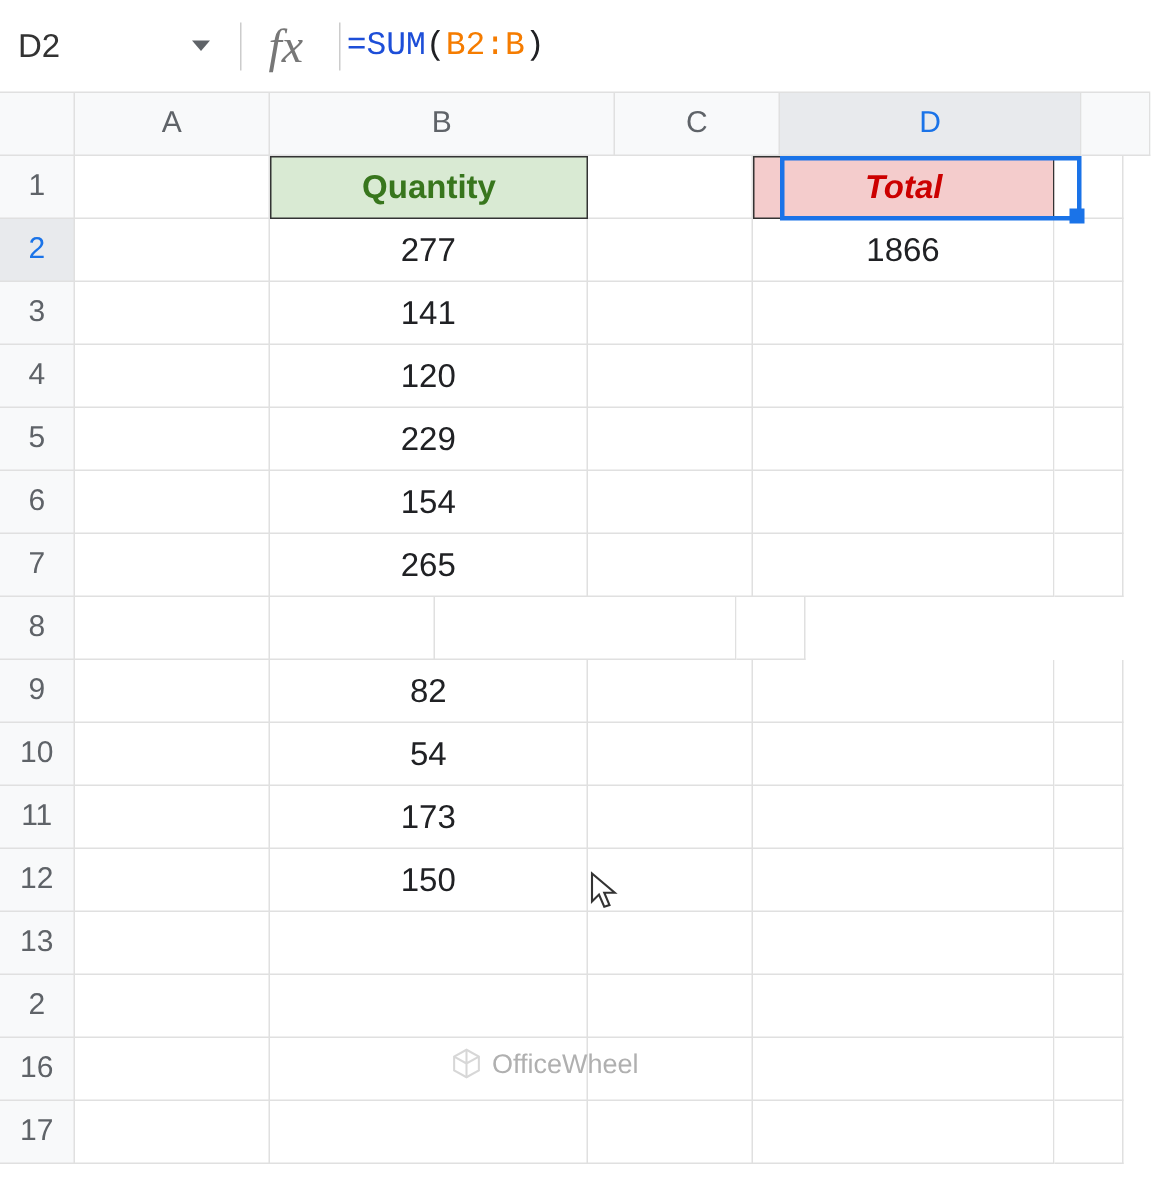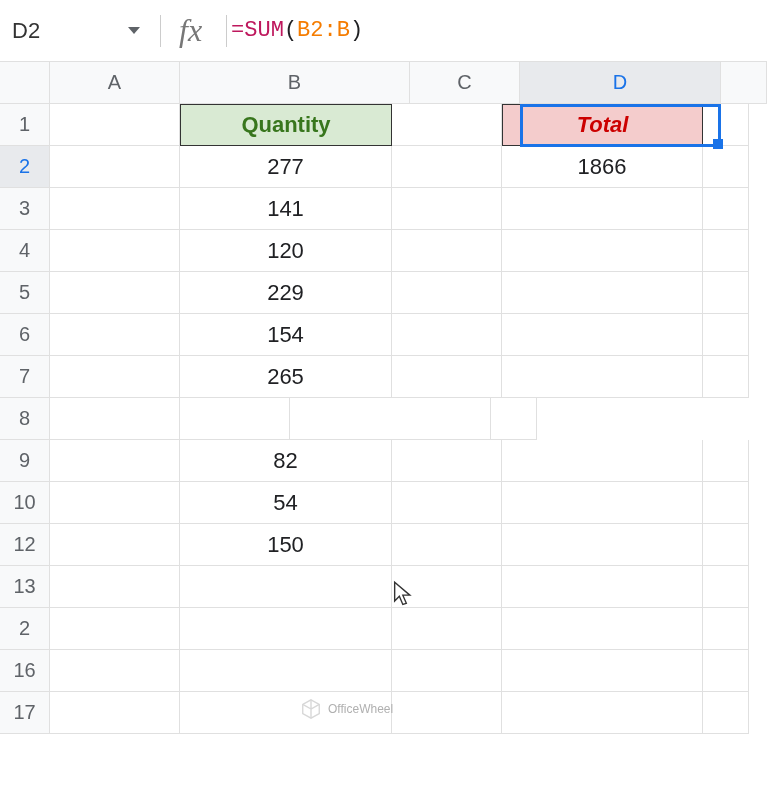--- a/index.html
+++ b/index.html
@@ -50,21 +50,21 @@
     }
     .formula-input {
       font-family: 'Consolas', 'Courier New', monospace;
       font-size: 22px;
       color: #202124;
       flex: 1;
       outline: none;
       border: none;
       padding-left: 4px;
     }
-    .formula-input .fn { color: #be185d; }
+    .formula-input .fn { color: #1d4ed8; }
     .formula-input .paren { color: #202124; }
     .formula-input .range { color: #f57c00; }
 
     .sheet {
       position: relative;
     }
     .col-headers {
       display: flex;
       height: 42px;
     }
@@ -166,21 +166,21 @@
       bottom: -5px;
     }
 
     .watermark {
       position: absolute;
       left: 300px;
       top: 698px;
       display: flex;
       align-items: center;
       color: #b0b0b0;
-      font-size: 12px;
+      font-size: 18px;
       gap: 6px;
     }
     .watermark svg { opacity: 0.5; }
 
     .cursor {
       position: absolute;
       left: 392px;
       top: 580px;
       z-index: 10;
     }
@@ -284,20 +284,28 @@
       </div>
       <div class="row">
         <div class="row-header">10</div>
         <div class="cell col-A"></div>
         <div class="cell col-B">54</div>
         <div class="cell col-C"></div>
         <div class="cell col-D"></div>
         <div class="cell col-E"></div>
       </div>
       <div class="row">
+        <div class="row-header">11</div>
+        <div class="cell col-A"></div>
+        <div class="cell col-B">173</div>
+        <div class="cell col-C"></div>
+        <div class="cell col-D"></div>
+        <div class="cell col-E"></div>
+      </div>
+      <div class="row">
         <div class="row-header">12</div>
         <div class="cell col-A"></div>
         <div class="cell col-B">150</div>
         <div class="cell col-C"></div>
         <div class="cell col-D"></div>
         <div class="cell col-E"></div>
       </div>
       <div class="row">
         <div class="row-header">13</div>
         <div class="cell col-A"></div>

